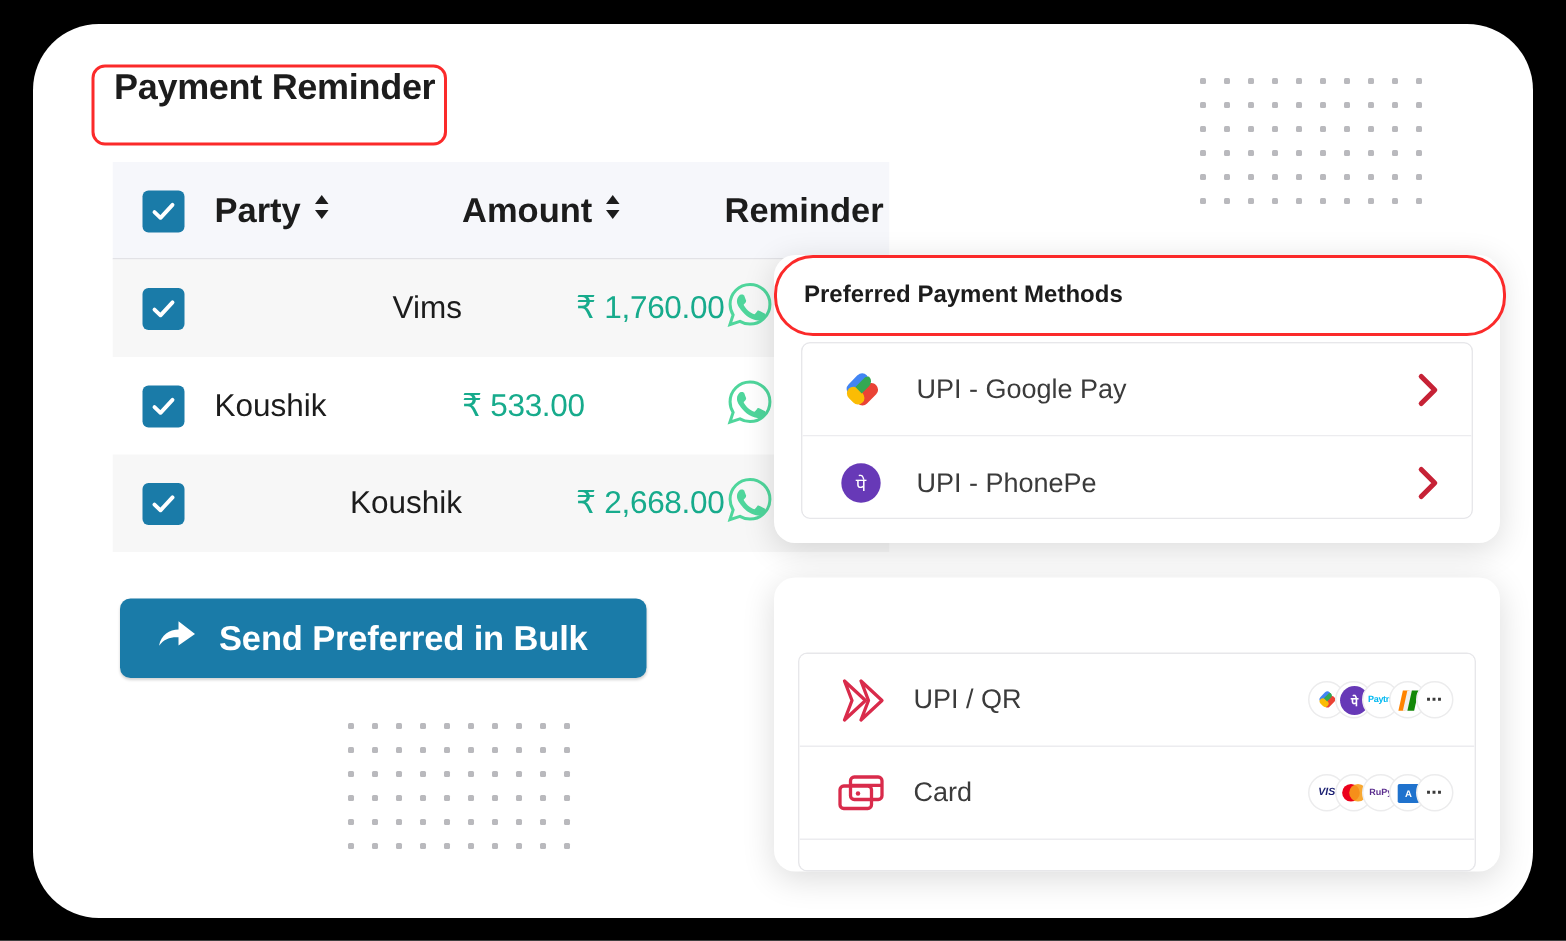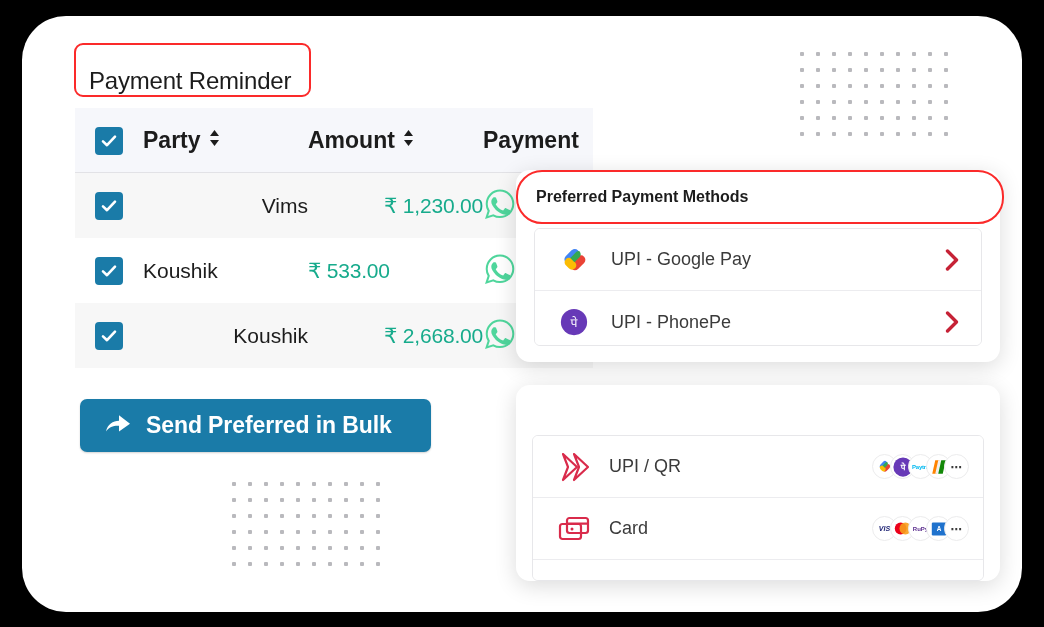--- a/index.html
+++ b/index.html
@@ -23,26 +23,26 @@
   .dot-grid{ position:absolute; }
   .dot-grid .dot{
     position:absolute; width:4px; height:4px;
     background:#b9b9bd; border-radius:1px;
   }
   #dots-top-right{ left:800px; top:52px; width:152px; height:88px; }
   #dots-bottom-left{ left:232px; top:482px; width:152px; height:88px; }
 
   
   .title-box{
-    position:absolute; left:74px; top:43px;
+    position:absolute; left:61px; top:43px;
     width:237px; height:54px;
     background:#ffffff;
     border:2px solid #fb2a2a;
     border-radius:9px;
-    display:flex; align-items:flex-end; padding-left:13px;
+    display:flex; align-items:flex-start; padding-left:13px;font-weight:bold;
   }
   .title-box .title-text{
     font-size:24px; color:#1c1c1c; letter-spacing:-0.2px;
   }
 
   
   .table{
     position:absolute; left:75px; top:108px;
     width:518px; height:260px;
     overflow:hidden;
@@ -318,37 +318,37 @@
           <span>Amount</span>
           <span class="sort-ico">
             <svg width="13" height="20" viewBox="0 0 13 20">
                 <path d="M6.5 2 L11 8 L2 8 Z" fill="#1c1c1c"></path>
                 <path d="M6.5 18 L11 12 L2 12 Z" fill="#1c1c1c"></path>
               </svg>
           </span>
         </span>
       </div>
       <div class="cell-reminder">
-        <span class="hdr-text">Payment</span>
+        <span class="hdr-text">Reminder</span>
       </div>
     </div>
 
     <div class="trow odd">
       <div class="cell-check">
         <span class="chk">
           <svg width="18" height="18" viewBox="0 0 18 18">
               <path d="M3 9.4 L7 13.2 L15 4.6" stroke="#ffffff" stroke-width="2.6" fill="none" stroke-linecap="round" stroke-linejoin="round"></path>
             </svg>
         </span>
       </div>
       <div class="cell-party">
         <span class="party-name">Vims</span>
       </div>
       <div class="cell-amount">
-        <span class="amount-val">₹ 1,230.00</span>
+        <span class="amount-val">₹ 1,760.00</span>
       </div>
       <div class="cell-reminder">
         <span>
           <svg width="34" height="34" viewBox="0 0 32 32">
               <path d="M16 3.4C9.1 3.4 3.5 9 3.5 15.9c0 2.4.7 4.7 1.9 6.6L3.4 28.6l6.3-2c1.9 1.1 4.1 1.7 6.3 1.7 6.9 0 12.5-5.6 12.5-12.5S22.9 3.4 16 3.4z" fill="none" stroke="#4fd69c" stroke-width="1.9"></path>
               <path d="M12.2 10.4c-.3-.7-.6-.7-.9-.7h-.8c-.3 0-.8.1-1.2.6s-1.5 1.5-1.5 3.6 1.6 4.2 1.8 4.5 3 4.8 7.4 6.5c3.7 1.4 4.4 1.1 5.2 1.1.8-.1 2.6-1.1 3-2.1s.4-1.9.3-2.1c-.1-.2-.4-.3-.9-.5s-2.6-1.3-3-1.4-.7-.2-1 .2-1.1 1.4-1.4 1.7-.5.3-.9.1-1.9-.7-3.6-2.2c-1.3-1.2-2.2-2.6-2.5-3.1s0-.7.2-.9c.2-.2.4-.5.7-.8.2-.3.3-.5.4-.8s.1-.6 0-.8-1-2.5-1.3-3.4z" fill="#4fd69c"></path>
             </svg>
         </span>
       </div>
     </div>

